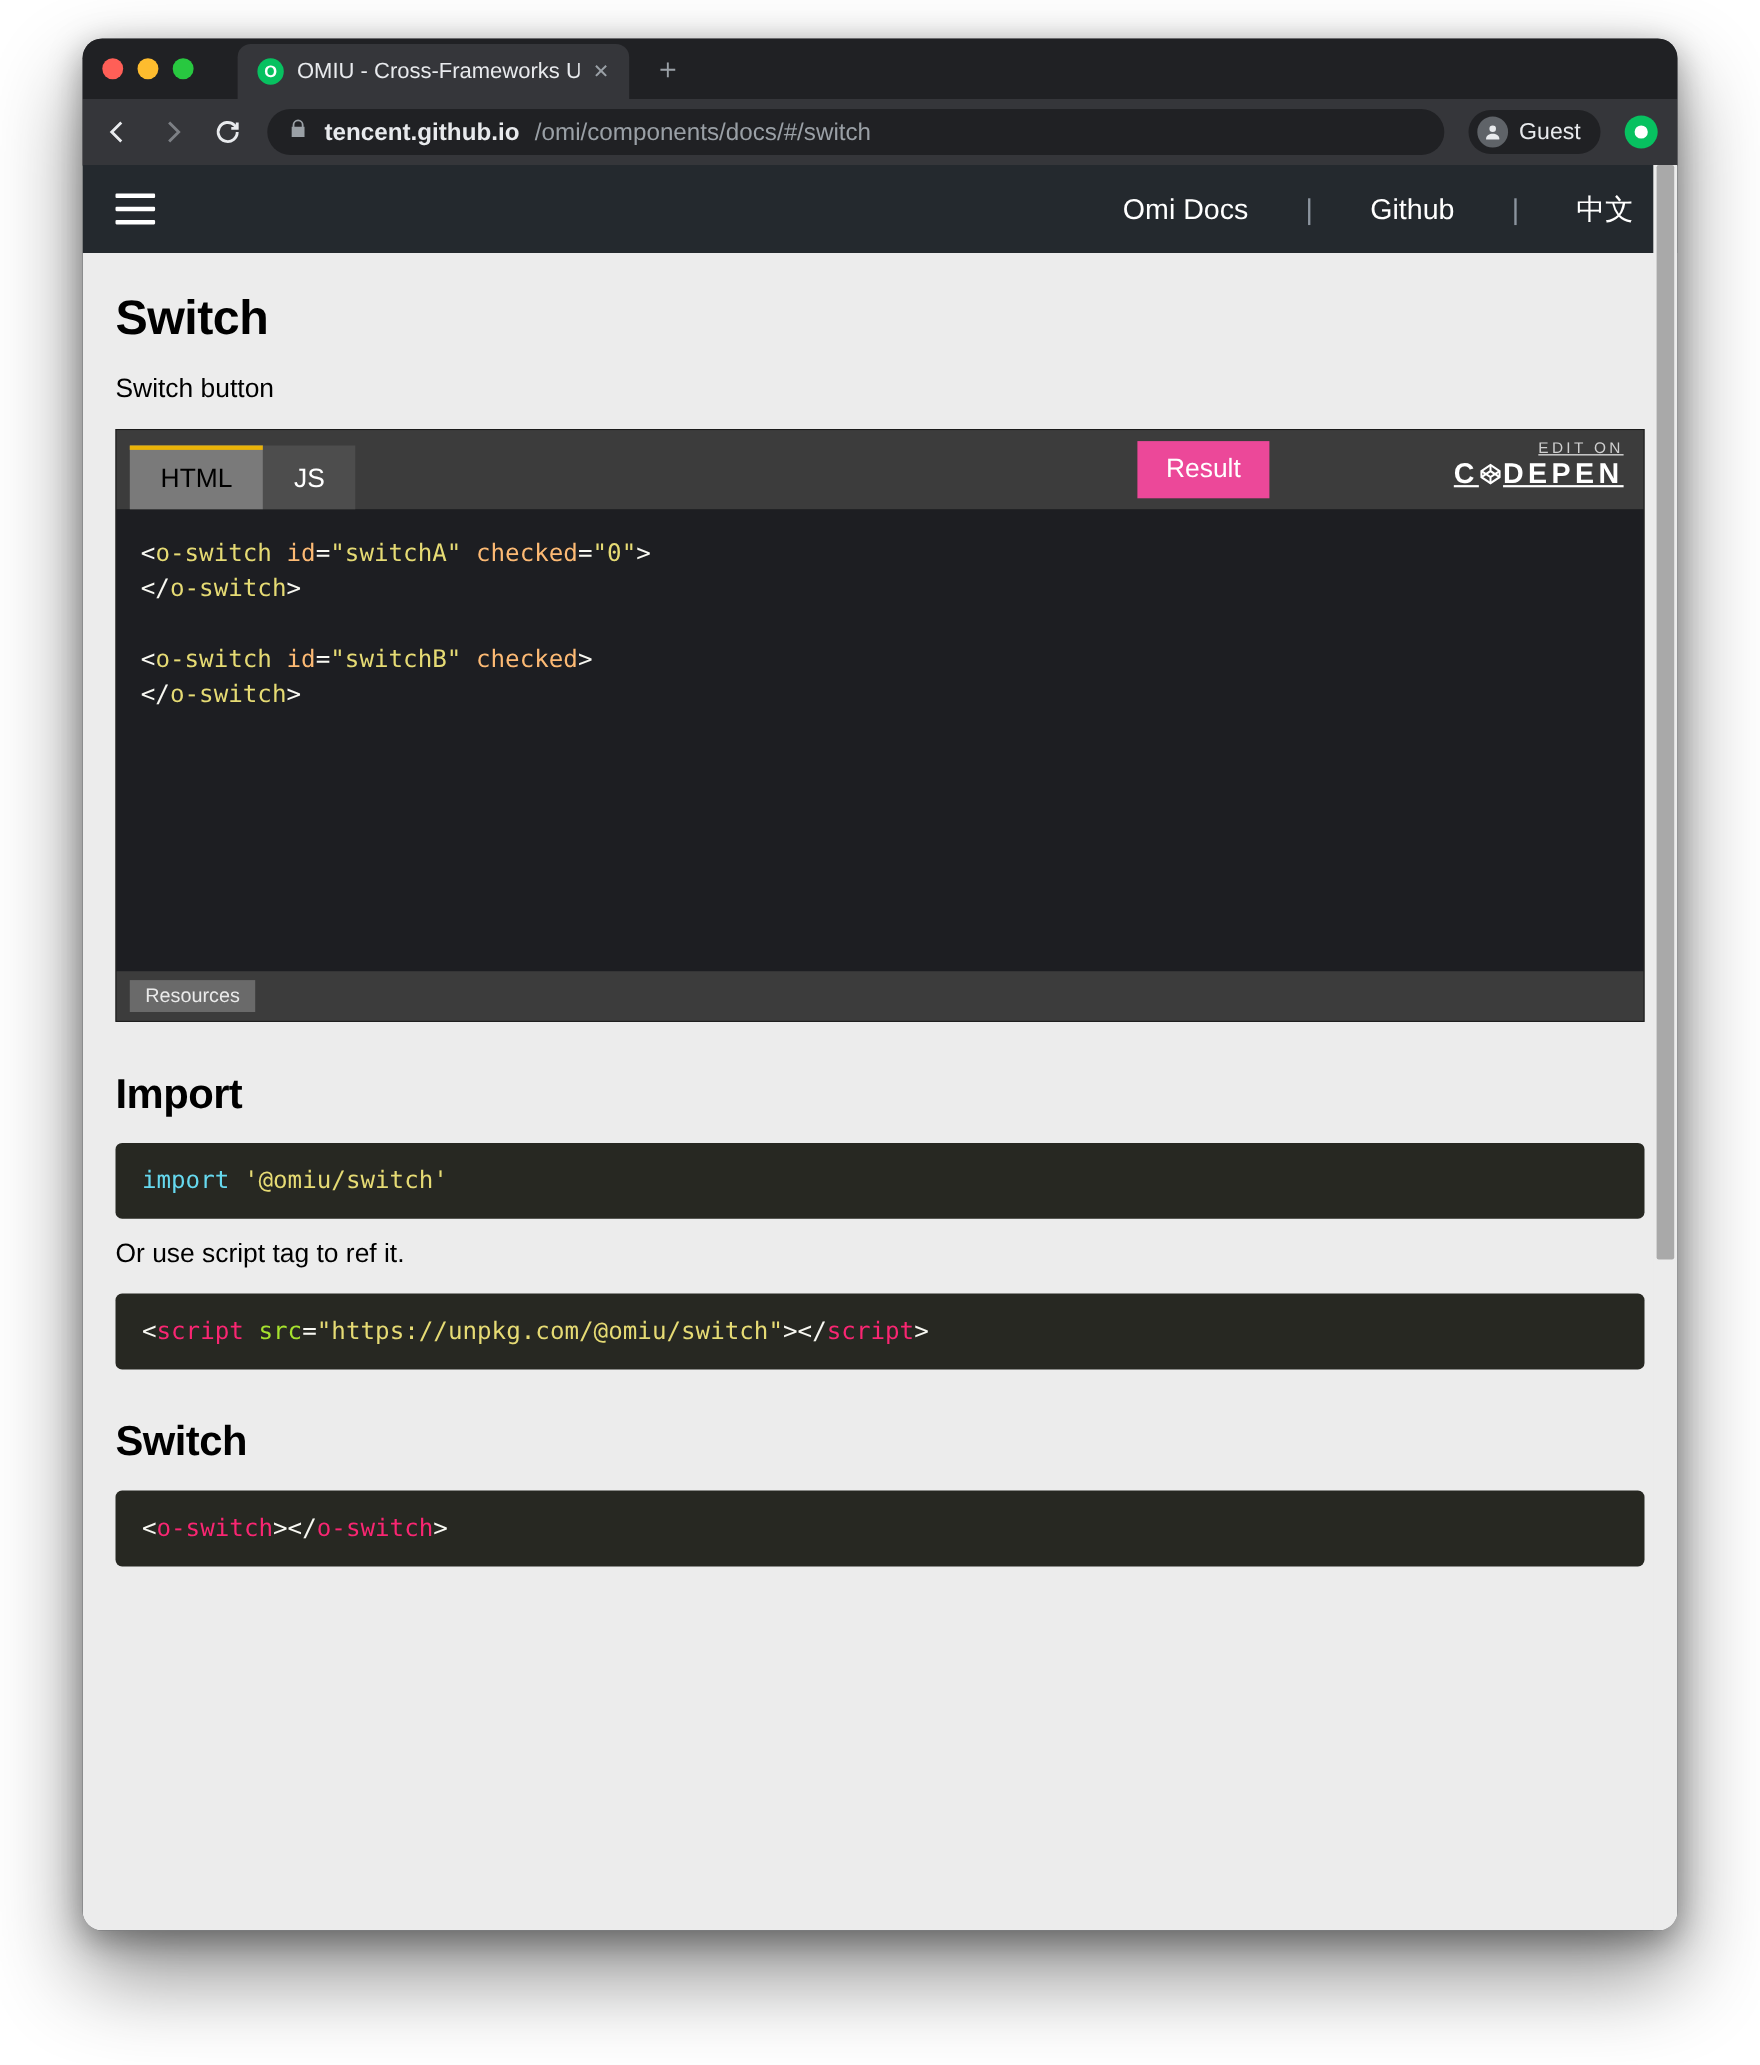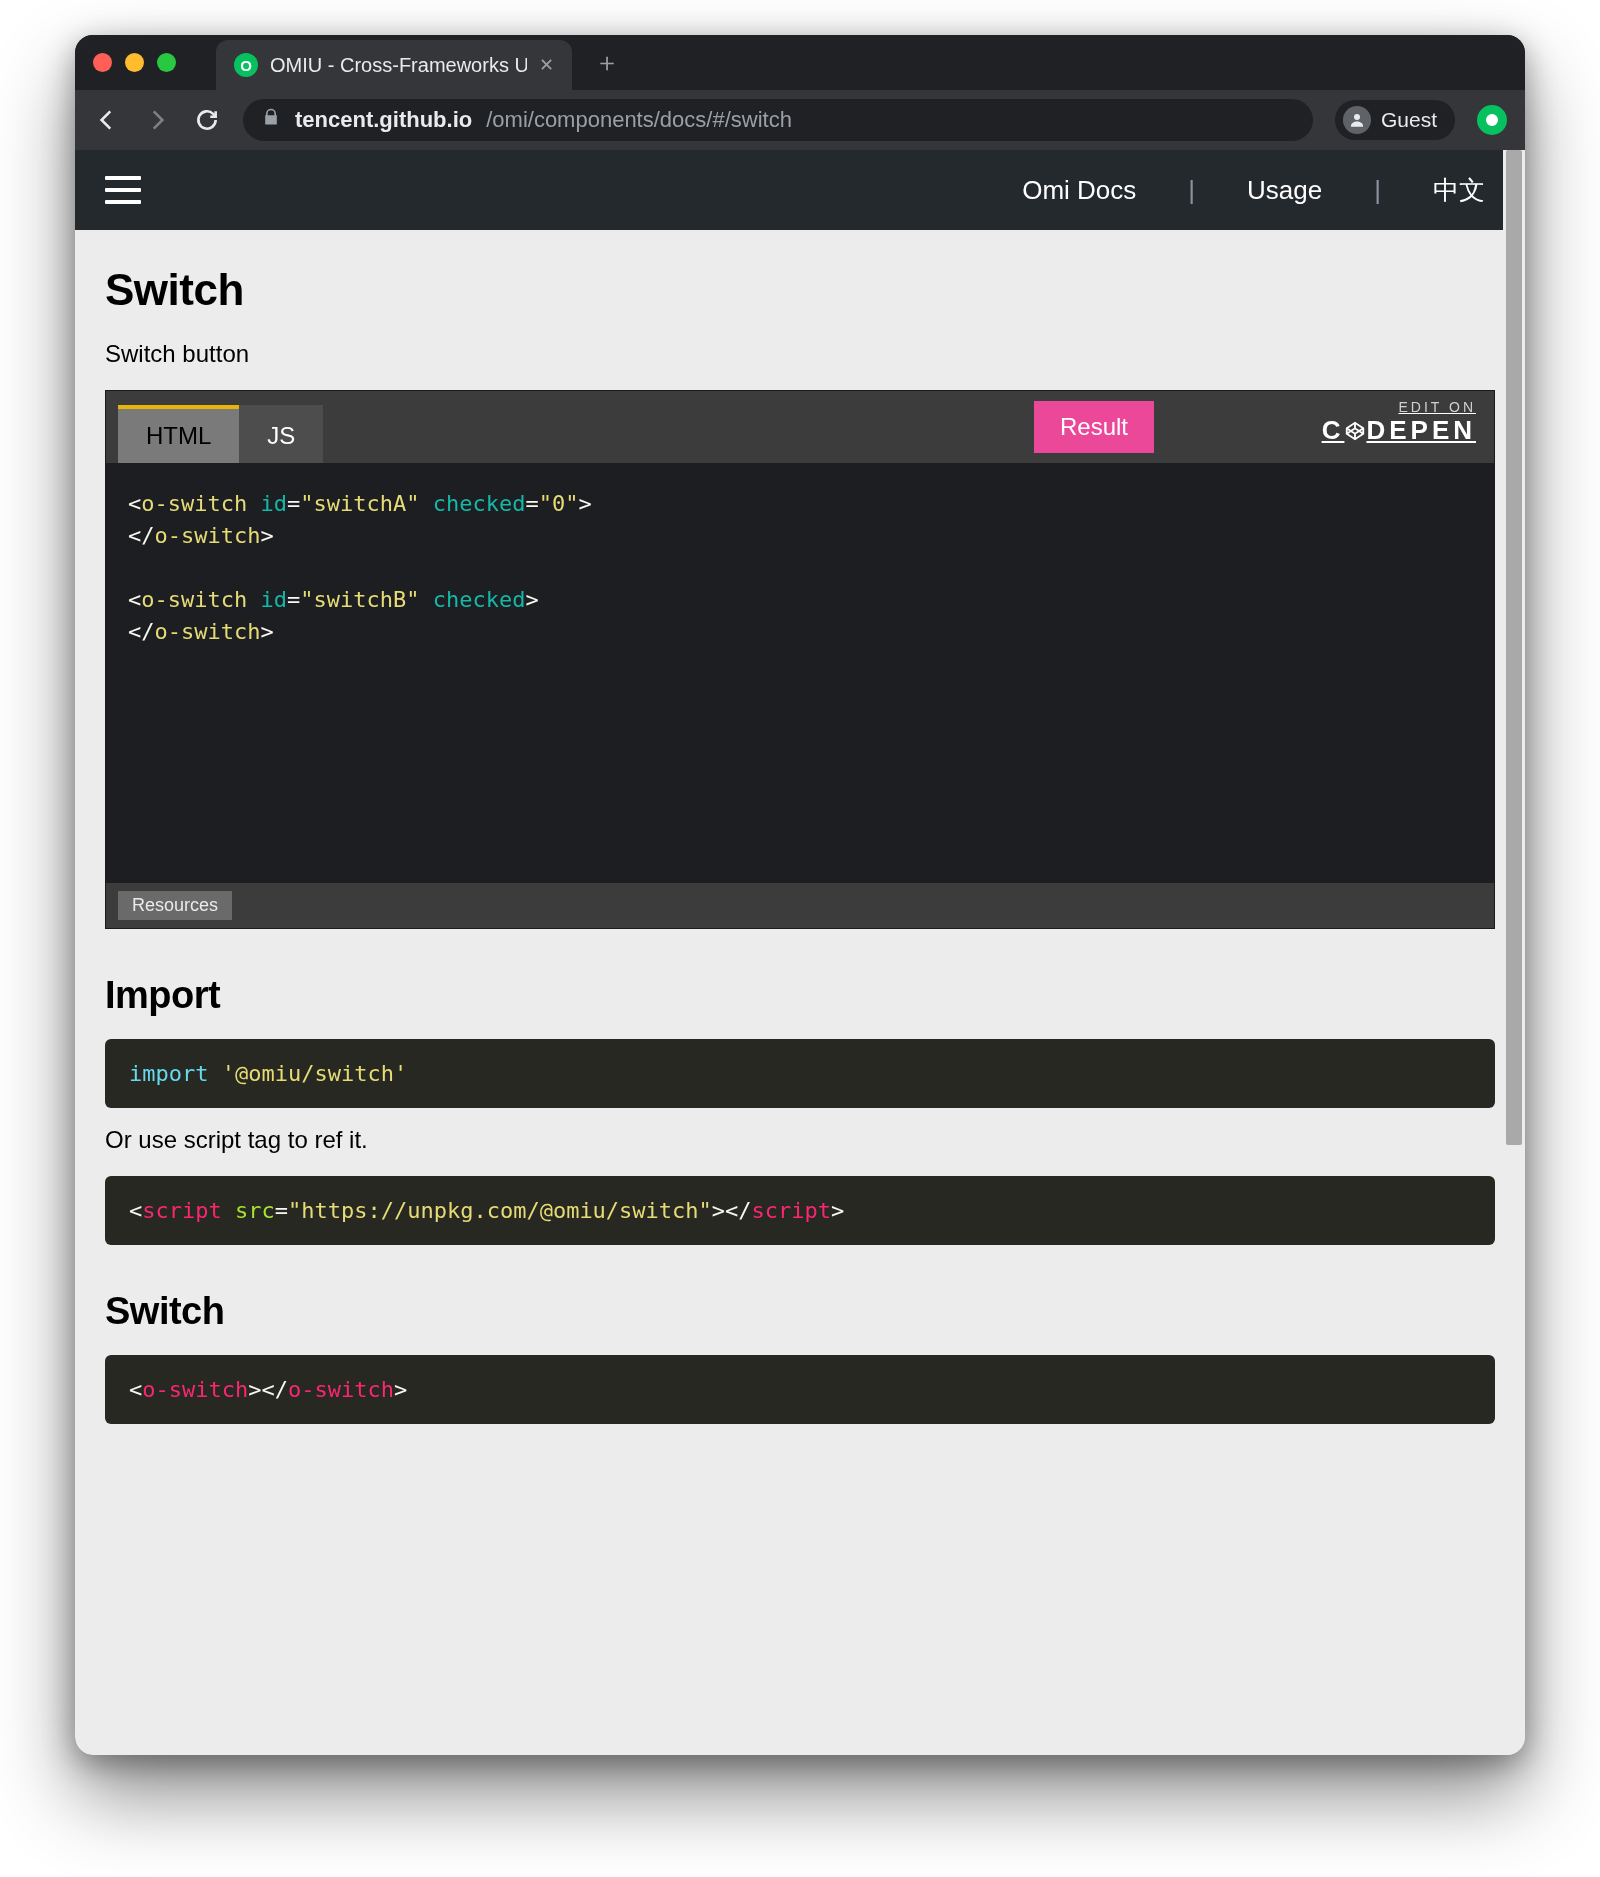--- a/index.html
+++ b/index.html
@@ -58,21 +58,21 @@
   .cp-result-btn{background:#ec4899;color:#fff;font-size:24px;padding:12px 26px;border:none;}
   .cp-brand{position:absolute;right:18px;top:8px;text-align:right;color:#fff;text-decoration:underline;}
   .cp-brand .edit{font-size:14px;letter-spacing:3px;color:#d0d0d0;}
   .cp-brand .logo{font-size:26px;letter-spacing:4px;font-weight:600;}
   .cp-code{background:#1d1e22;padding:25px 22px;min-height:370px;font-family:ui-monospace,Menlo,Consolas,monospace;font-size:22px;line-height:1.45;color:#dcdcdc;white-space:pre;}
   .cp-foot{background:#3c3c3c;padding:8px 12px;}
   .cp-res{display:inline-block;background:#6a6a6a;color:#eaeaea;font-size:18px;padding:4px 14px;}
 
   
   .tok-tag{color:#e6db74;} 
-  .tok-attr{color:#14b8a6;}
+  .tok-attr{color:#fdba74;}
   .tok-punc{color:#f8f8f2;}
   .tok-str{color:#e6db74;}
 
   .codeblock{background:#272822;border-radius:6px;padding:22px 24px;font-family:ui-monospace,Menlo,Consolas,monospace;font-size:22px;color:#f8f8f2;white-space:pre;overflow:auto;margin-bottom:18px;}
   .c-kw{color:#66d9ef;}
   .c-str{color:#e6db74;}
   .c-tag{color:#f92672;}
   .c-attr{color:#a6e22e;}
   .c-punc{color:#f8f8f2;}
   .c-lt{color:#f8f8f2;}
@@ -138,21 +138,21 @@
 
     <div class="app-header">
       <div class="burger">
         <span></span>
             <span></span>
             <span></span>
       </div>
       <div class="hdr-links">
         <span class="lnk">Omi Docs</span>
         <span class="sep">|</span>
-        <span class="lnk">Usage</span>
+        <span class="lnk">Github</span>
         <span class="sep">|</span>
         <span class="lnk">中文</span>
       </div>
     </div>
 
     <div class="content">
 
       <h1>Switch</h1>
       <p>Switch button</p>
 

